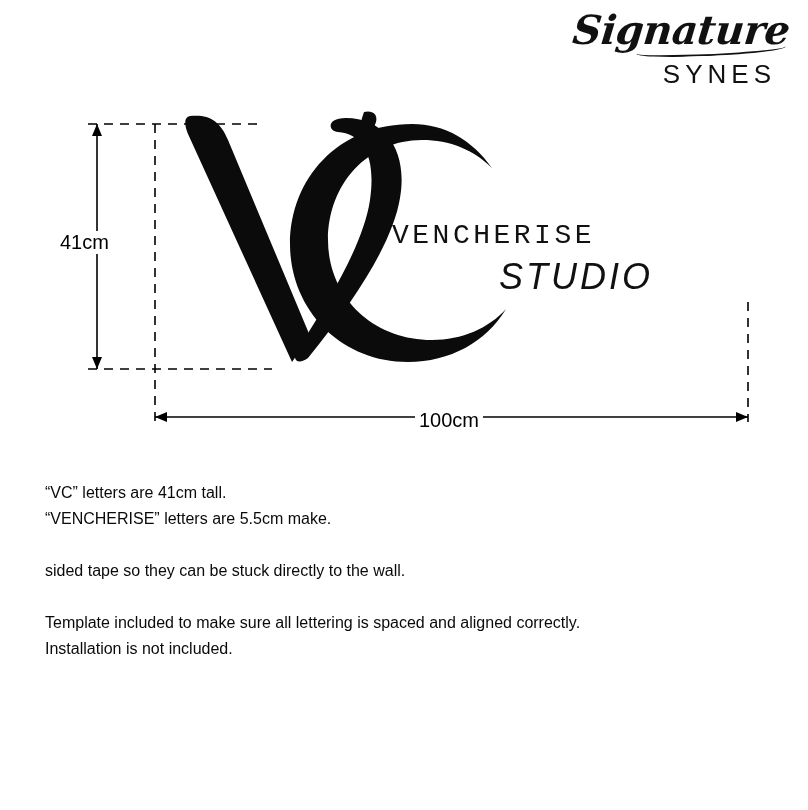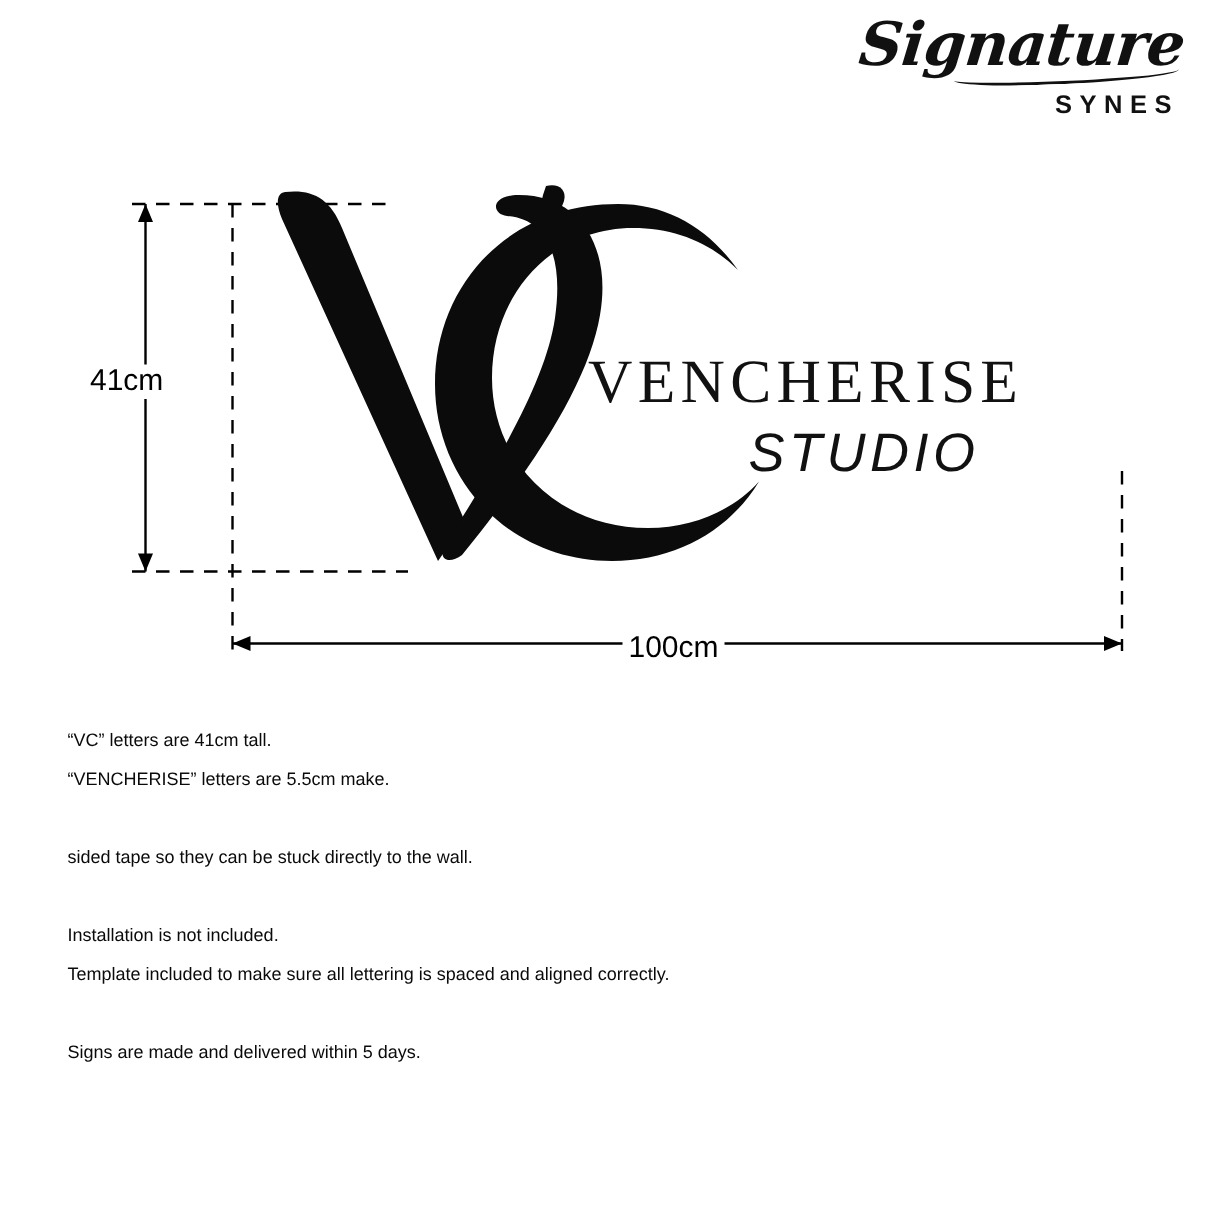--- a/index.html
+++ b/index.html
@@ -41,33 +41,33 @@
     margin-left: auto;
     margin-top: -6px;
     margin-right: 4px;
     border-bottom: 2.5px solid #111;
     border-radius: 0 0 60% 40%;
     transform: rotate(-2deg);
   }
   .brand-synes {
     display: block;
     font-family: "Liberation Sans", sans-serif;
-    font-weight: 700;
-    font-size: 17px;
+    font-weight: 400;
+    font-size: 26px;
     letter-spacing: 5px;
     margin-top: 5px;
-    margin-right: 4px;
+    margin-right: 14px;
     color: #111111;
   }
 
   
   .diagram {
     position: absolute;
     left: 0;
-    top: 116px;
+    top: 104px;
     width: 764px;
     height: 350px;
   }
 
   
   .diagram svg.dims {
     position: absolute;
     left: 0;
     top: 0;
   }
@@ -99,23 +99,23 @@
   }
 
   
   .wordmark {
     position: absolute;
     left: 392px;
     top: 118px;
     width: 370px;
   }
   .wordmark-main {
-    font-family: Liberation Serif, serif;
+    font-family: Liberation Mono, monospace;
     font-weight: 300;
-    font-size: 41px;
+    font-size: 28px;
     letter-spacing: 3.5px;
     color: #111;
     line-height: 1;
     white-space: nowrap;
   }
   .wordmark-sub {
     font-family: "Liberation Sans", sans-serif;
     font-style: italic;
     font-weight: 300;
     font-size: 36px;
@@ -127,21 +127,21 @@
     white-space: nowrap;
   }
 
   
   .copy {
     position: absolute;
     left: 45px;
     top: 480px;
     width: 720px;
     font-family: "Liberation Sans", sans-serif;
-    font-size: 12px;
+    font-size: 16px;
     line-height: 26px;
     color: #0a0a0a;
   }
   .copy p {
     margin: 0;
   }
   .copy .gap {
     height: 26px;
   }
 </style>
@@ -198,17 +198,16 @@
     <div class="wordmark-sub">STUDIO</div>
   </div>
 </div>
 
 <div class="copy">
   <p>“VC” letters are 41cm tall.</p>
   <p>“VENCHERISE” letters are 5.5cm make.</p>
   <div class="gap"></div>
   <p>sided tape so they can be stuck directly to the wall.</p>
   <div class="gap"></div>
+  <p>Template included to make sure all lettering is spaced and aligned correctly.</p>
   <p>Installation is not included.</p>
-  <p>Template included to make sure all lettering is spaced and aligned correctly.</p>
   <div class="gap"></div>
-  <p>Signs are made and delivered within 5 days.</p>
 </div>
 
 </body></html>

